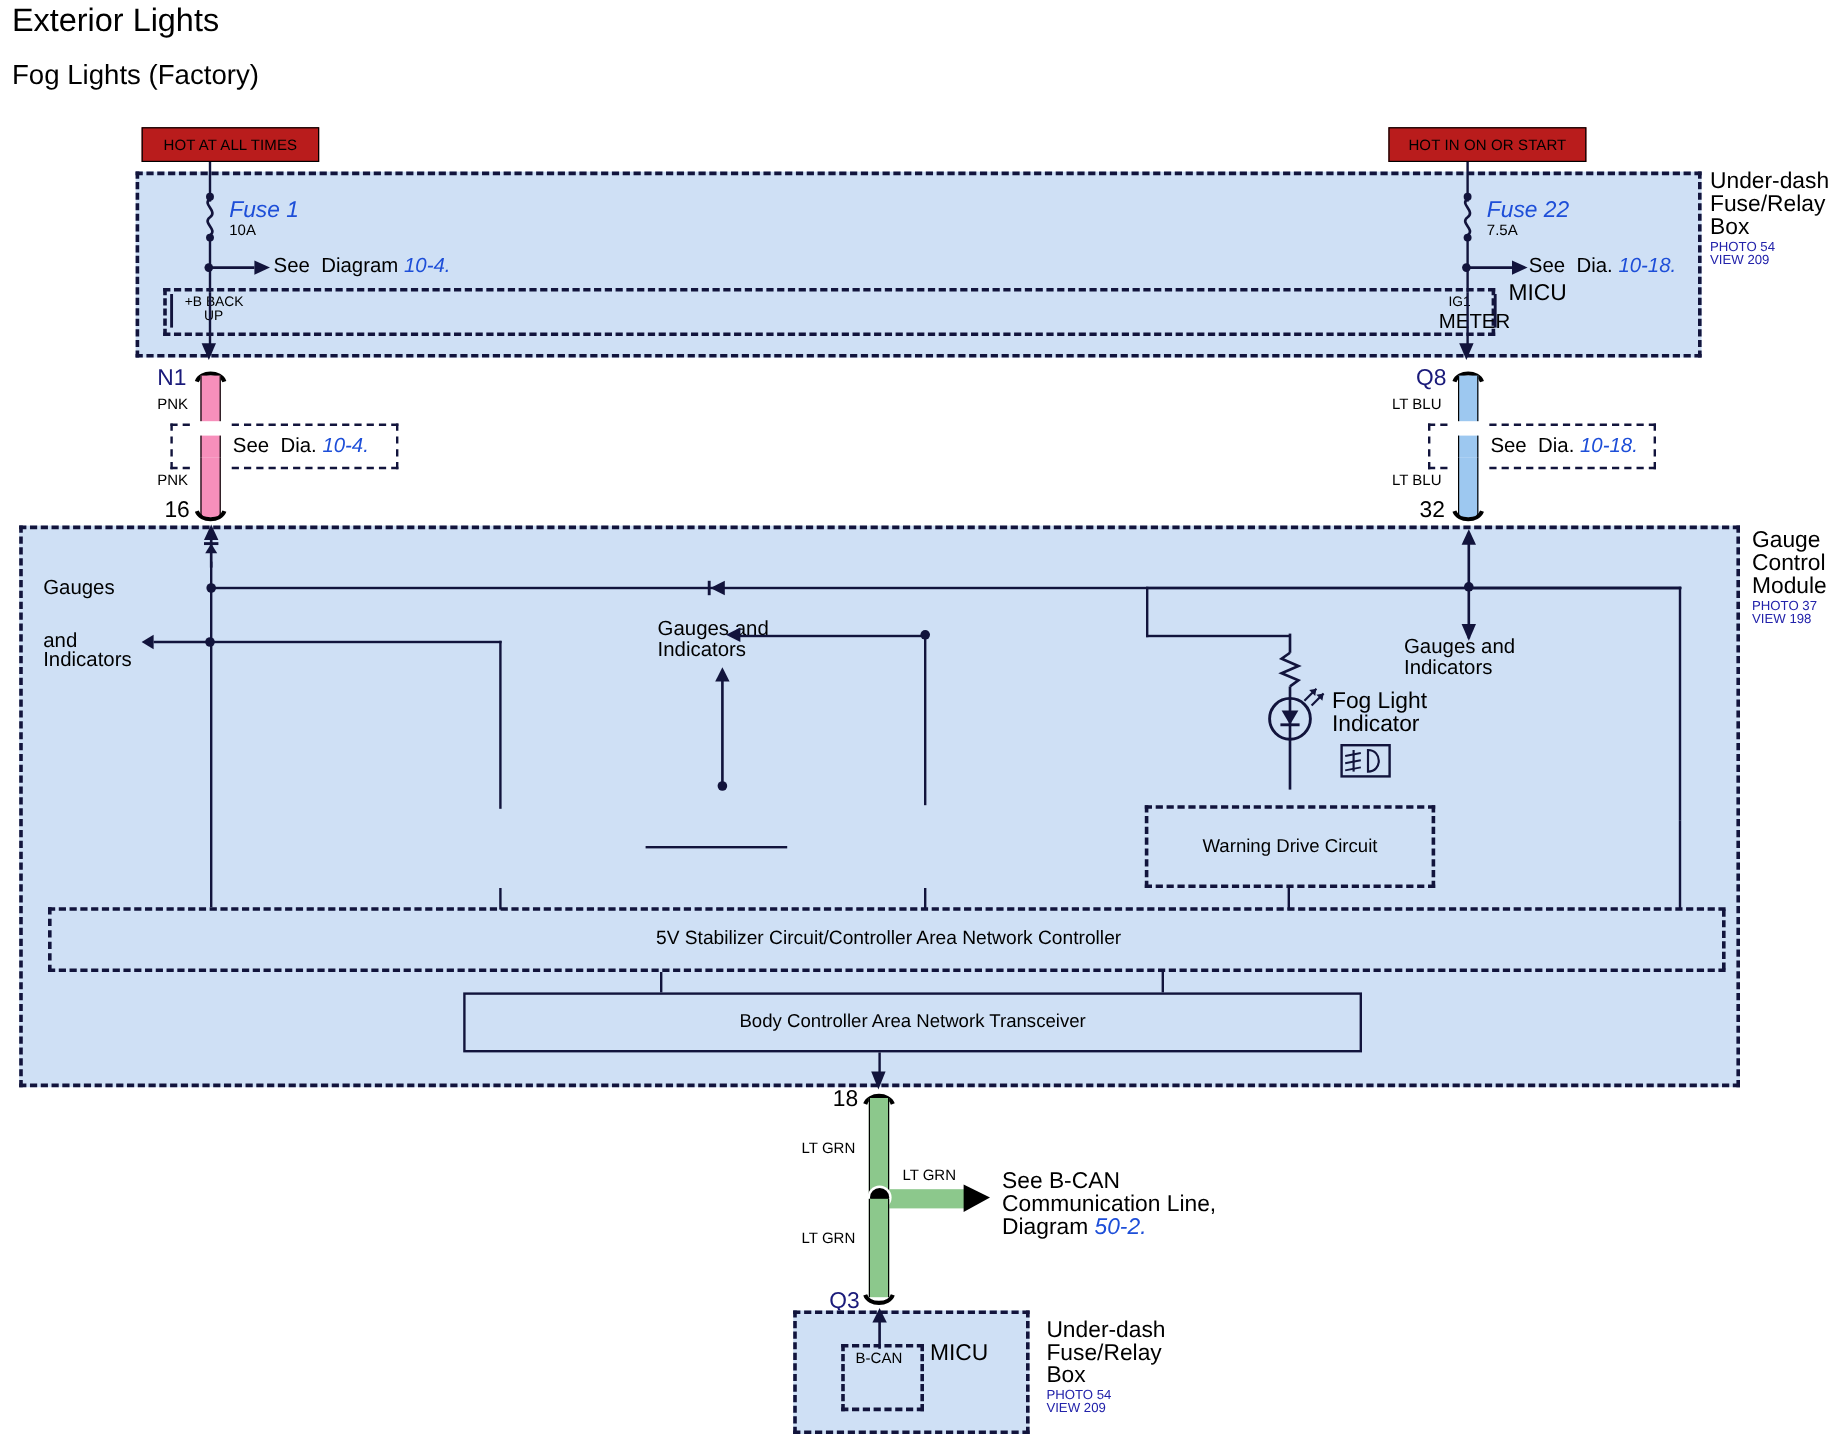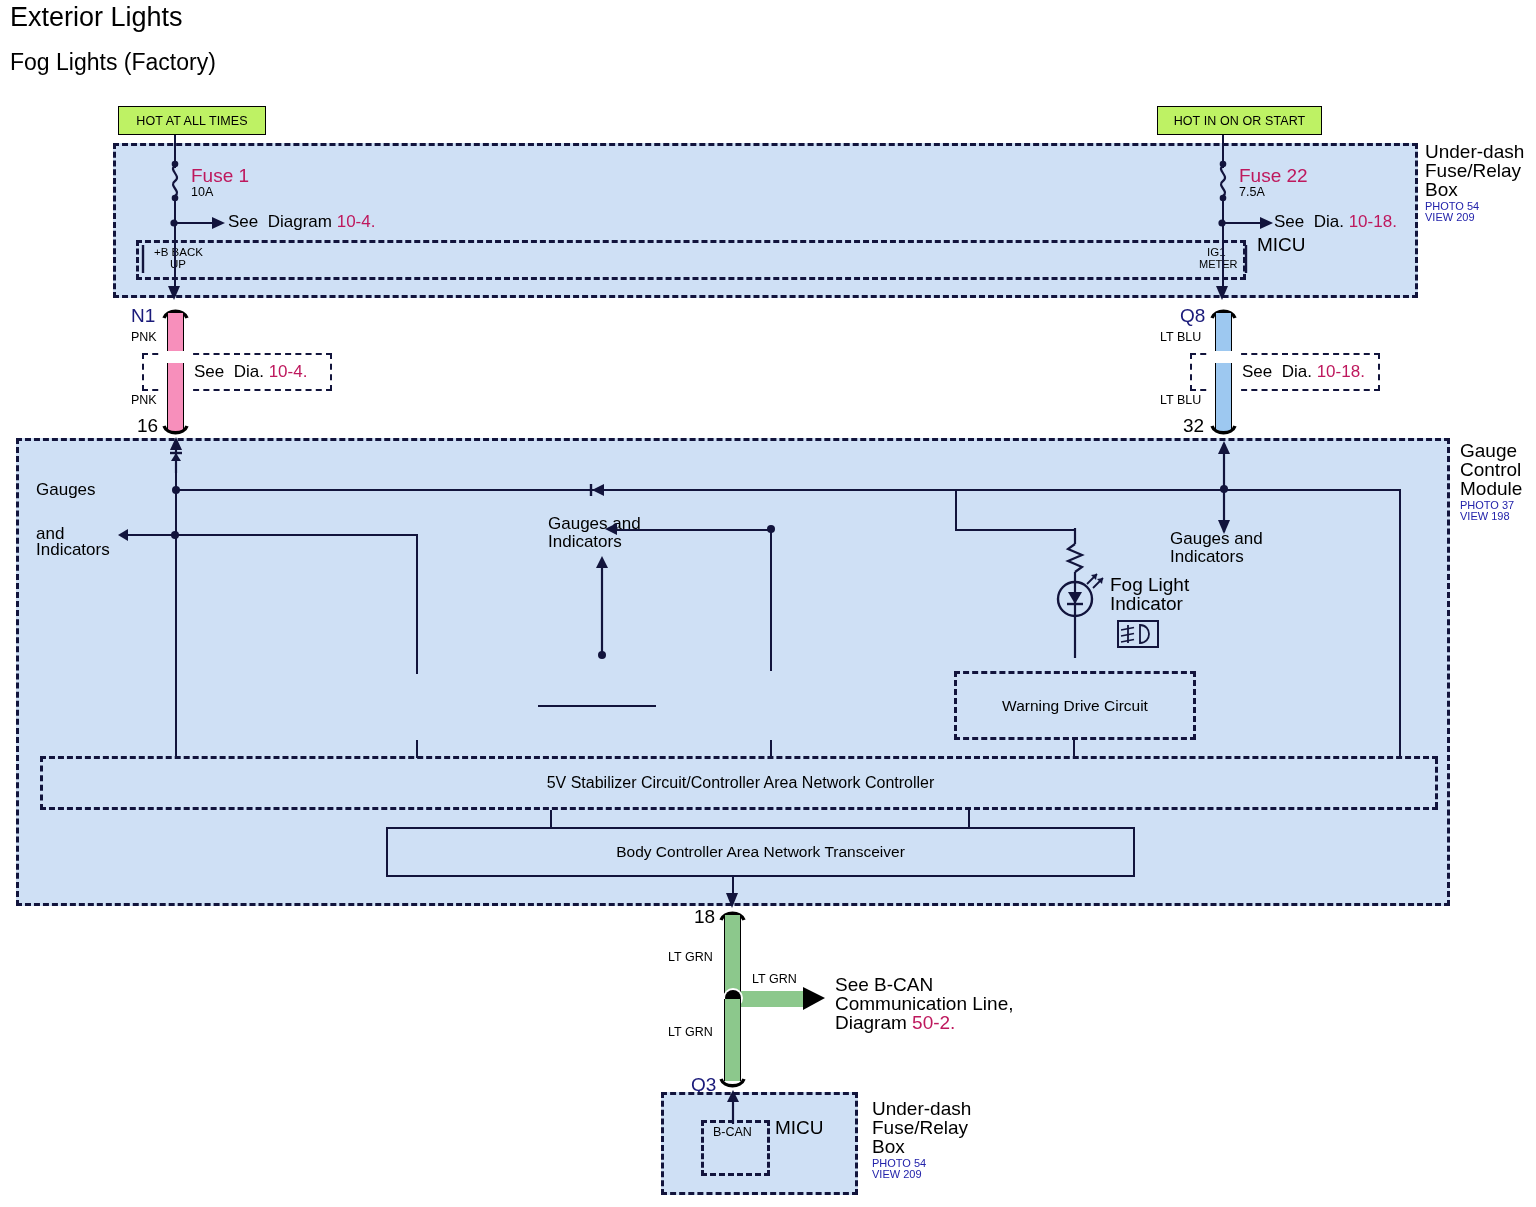--- a/index.html
+++ b/index.html
@@ -10,31 +10,31 @@
   }
   #root {
     position: relative;
     width: 1536px;
     height: 1207px;
     overflow: hidden;
     background: #ffffff;
   }
   .abs { position: absolute; }
   .txt { white-space: pre; line-height: 1.12; color: #000; }
-  .blue { color: #be185d; }
+  .blue { color: #1d4ed8; font-style: italic; }
   .navy { color: #1a1a7a; }
 
   
   #title-main { left: 10px; top: 2px; font-size: 27px; }
   #title-sub  { left: 10px; top: 50px; font-size: 23px; }
 
   
   .hotbox {
     border: 1.6px solid #000;
-    background: #bef264;
+    background: #b91c1c;
     font-size: 12.5px;
     display: flex; align-items: center; justify-content: center;
     letter-spacing: 0.1px;
   }
 
   
   .mod {
     background: #cfe0f5;
     border: 3px dashed #12143c;
   }
@@ -150,21 +150,21 @@
   <div class="abs txt lbl-sm" style="left:1239px; top:185px;">7.5A</div>
   <div class="abs vline" style="left:1222px; top:196px; height:48px;"></div>
   <svg class="abs" style="left:1216px; top:212px;" width="60" height="22">
     <circle cx="6" cy="11" r="3.6" fill="#12143c"></circle>
     <line x1="6" y1="11" x2="44" y2="11" stroke="#12143c" stroke-width="2.2"></line>
     <polygon points="44,5 57,11 44,17" fill="#12143c"></polygon>
   </svg>
   <div class="abs txt lbl-lg" style="left:1274px; top:212px;"><span>See  Dia. </span><span class="blue">10-18.</span></div>
 
   <div class="abs txt" style="left:1207px; top:246px; font-size:11.5px;">IG1</div>
-  <div class="abs txt" style="left:1199px; top:258px; font-size:11px;">METER</div>
+  <div class="abs txt" style="left:1199px; top:258px; font-size:17px;">METER</div>
   <svg class="abs" style="left:1243px; top:243px;" width="16" height="34">
     <line x1="3" y1="2" x2="3" y2="30" stroke="#12143c" stroke-width="2.4"></line>
   </svg>
 
   <div class="abs vline" style="left:1222px; top:244px; height:52px;"></div>
   <svg class="abs" style="left:1214px; top:280px;" width="18" height="22">
     <polygon points="2,6 14,6 8,20" fill="#12143c"></polygon>
   </svg>
 
   <div class="abs txt lbl-xl navy" style="left:131px; top:305px;">N1</div>

